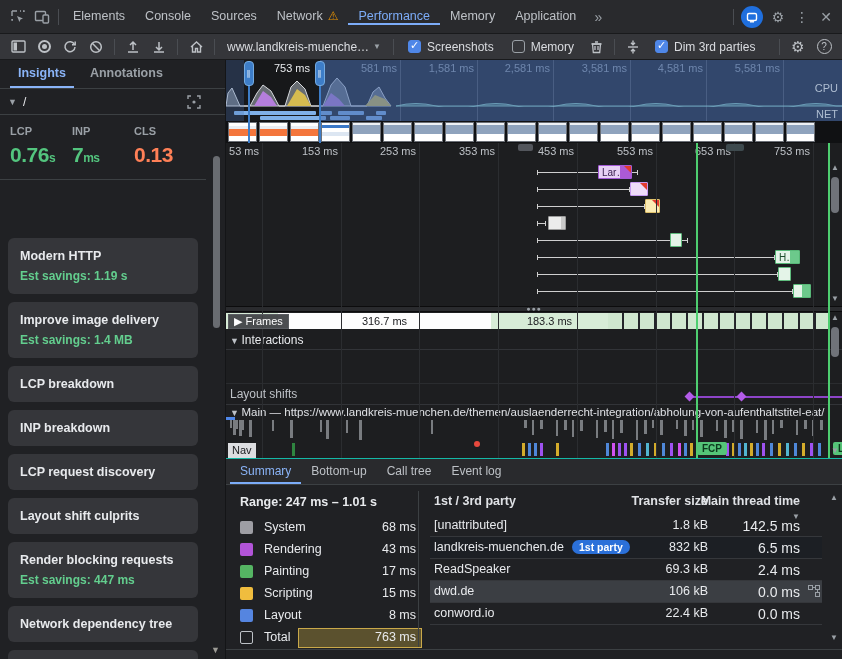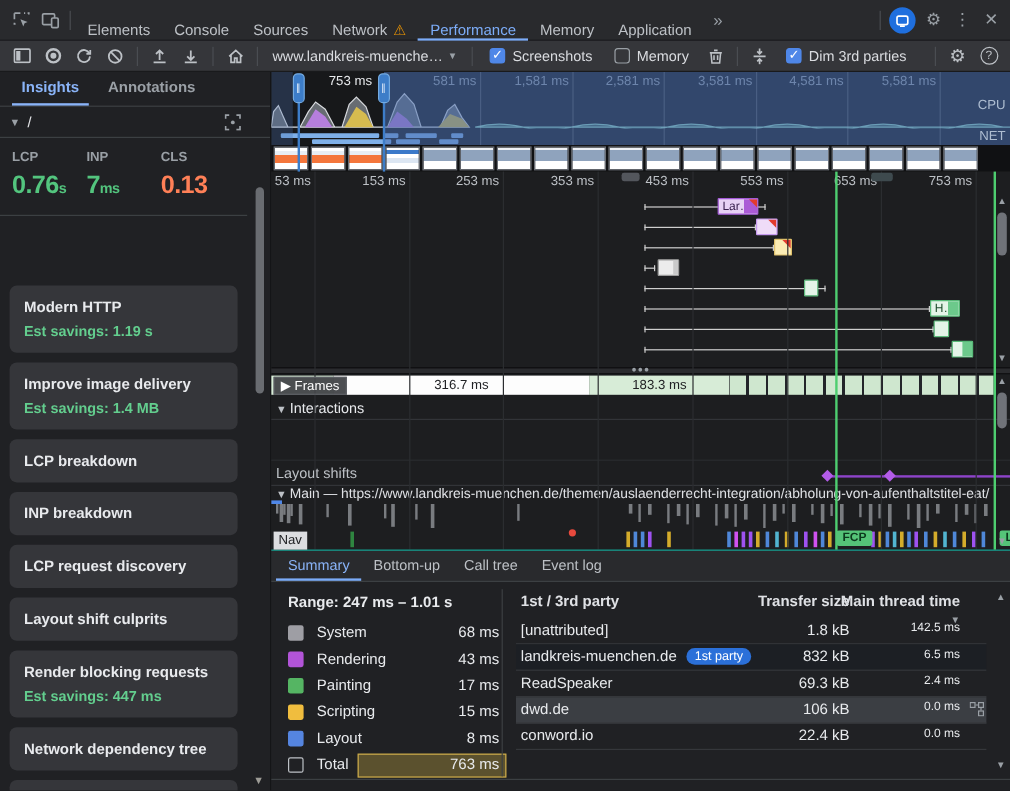--- a/index.html
+++ b/index.html
@@ -3,21 +3,21 @@
 <meta charset="utf-8">
 <style>
 *{margin:0;padding:0;box-sizing:border-box}
 html,body{width:842px;height:659px;overflow:hidden;background:#202124}
 body{font-family:"Liberation Sans","DejaVu Sans",sans-serif;font-size:12px;color:#e8eaed}
 #app{position:relative;width:842px;height:659px;background:#202124;overflow:hidden}
 
 .tabbar{position:absolute;top:0;left:0;right:0;height:34px;background:#292a2d;display:flex;align-items:center;border-bottom:1px solid #191a1c;padding-left:6px}
 .ticon{color:#9aa0a6;display:inline-flex;align-items:center;justify-content:center;width:24px;height:26px;font-size:14px;cursor:pointer}
 .vsep{width:1px;height:16px;background:#4a4d52;margin:0 4px;flex:none}
-.tabs{display:flex;height:34px;align-items:flex-end}
+.tabs{display:flex;height:34px;align-items:center}
 .tab{display:flex;align-items:center;gap:5px;padding:0 10px;color:#bdc1c6;font-size:12.5px;border-bottom:2px solid transparent;cursor:pointer;white-space:nowrap}
 .tab.active{color:#7cacf8;border-bottom-color:#7cacf8}
 .warn{color:#f29900;font-size:12px;line-height:1}
 .tb-right{margin-left:auto;display:flex;align-items:center;padding-right:4px}
 .blue-circle{width:22px;height:22px;border-radius:50%;background:#1f6fde;display:inline-flex;align-items:center;justify-content:center;margin:0 3px;cursor:pointer}
 
 .toolbar{position:absolute;top:34px;left:0;right:0;height:26px;background:#35363a;border-bottom:1px solid #191a1c;display:flex;align-items:center;padding:0 6px;gap:2px}
 .tbtn{width:24px;height:22px;display:inline-flex;align-items:center;justify-content:center;color:#bdc1c6;cursor:pointer;flex:none}
 .rec{width:13px;height:13px;border:2px solid #bdc1c6;border-radius:50%;position:relative}
 .rec::after{content:"";position:absolute;inset:2px;border-radius:50%;background:#bdc1c6}
@@ -119,23 +119,23 @@
 .totalbox{position:absolute;left:58px;right:-6px;top:0;height:20px;background:rgba(202,171,66,.35);border:1px solid #caa94a}
 .bdivider{position:absolute;left:192px;top:6px;bottom:12px;width:1px;background:#3c4043}
 .ptable{position:absolute;left:204px;top:6px;width:392px}
 .prow{position:relative;height:22px;border-bottom:1px solid #35373b}
 .phead{position:relative;height:24px}
 .h-name{position:absolute;left:4px;top:3px;font-weight:bold;color:#dfe1e5;font-size:12.5px}
 .h-size{position:absolute;left:160px;width:118px;top:3px;text-align:right;font-weight:bold;color:#dfe1e5;font-size:12.5px}
 .h-time{position:absolute;left:266px;width:104px;top:3px;text-align:right;font-weight:bold;color:#dfe1e5;font-size:12.5px}
 .t-name{position:absolute;left:4px;top:3px;font-size:12.5px;display:flex;align-items:center;gap:8px}
 .t-size{position:absolute;left:178px;width:100px;top:3px;text-align:right;font-size:12.5px}
-.t-time{position:absolute;left:276px;width:94px;top:3px;text-align:right;font-size:10px}
+.t-time{position:absolute;left:276px;width:94px;top:3px;text-align:right;font-size:14px}
 .t-icon{position:absolute;left:378px;top:4px;color:#9aa0a6}
-.pill{background:#2b70d9;color:#fff;font-size:10.5px;font-weight:normal;padding:1px 7px;border-radius:9px;white-space:nowrap}
+.pill{background:#2b70d9;color:#fff;font-size:10.5px;font-weight:bold;padding:1px 7px;border-radius:9px;white-space:nowrap}
 .rdark{background:#1c1f24}.rlight{background:#3b3e43}
 .bline{position:absolute;left:0;right:0;top:164px;height:1px;background:#3c4043}
 .tscroll{position:absolute;right:4px;color:#9aa0a6;font-size:8px;z-index:5}
 svg{display:block}
 </style>
 </head>
 <body>
 
 <div id="app">
 

